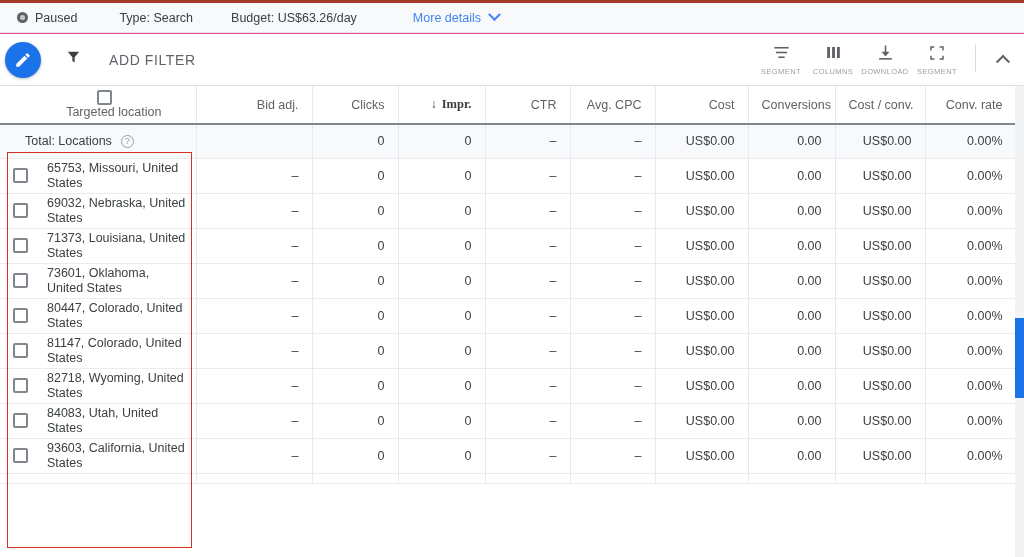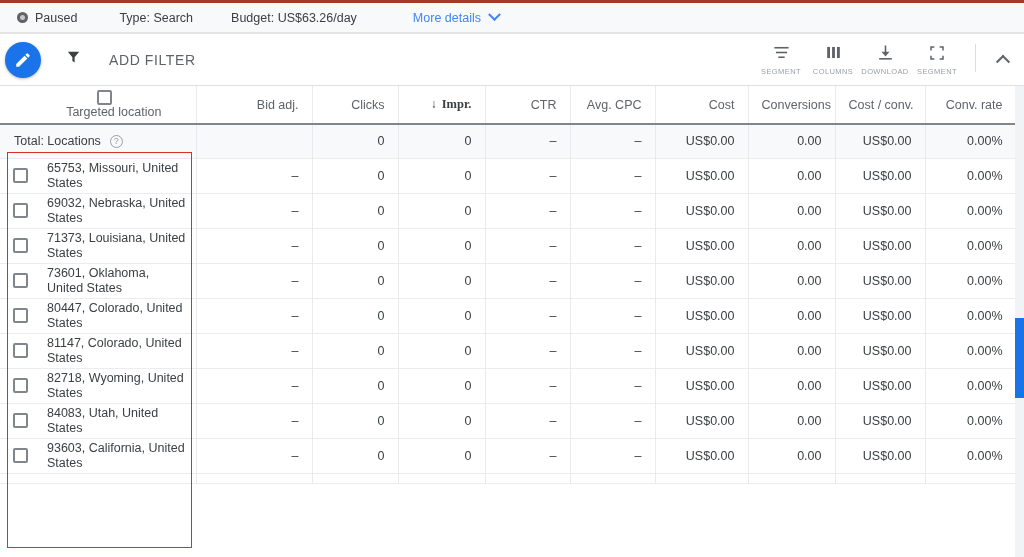--- a/index.html
+++ b/index.html
@@ -2,21 +2,21 @@
 <html><head>
 <meta charset="utf-8">
 <style>
   * { box-sizing: border-box; margin: 0; padding: 0; }
   html, body {
     width: 1024px; height: 557px;
     font-family: "Liberation Sans", sans-serif;
     background: #ffffff;
     overflow: hidden;
   }
-  #app { position: relative; width: 1024px; height: 557px; background:#e5e5e5; }
+  #app { position: relative; width: 1024px; height: 557px; background:#ec4899; }
 
   
   .top-rule {
     position:absolute; top:0; left:0; width:1024px; height:3px;
     background:#a33a2a;
   }
 
   
   .statusbar {
     position:absolute; top:3px; left:0; width:1024px; height:30px;
@@ -122,21 +122,21 @@
 
   tbody tr { border-bottom:1px solid #ebecee; }
   tbody td { height:35px; padding:0 13px; text-align:right; }
   tbody td.c-loc { text-align:left; padding:0 8px 0 13px; }
   tbody td.c-loc .inner { display:flex; align-items:center; }
   tbody td.c-loc .locname {
     margin-left:19px; line-height:15px; color:#3c4043;
   }
   tr.total-row { background:#f8f9fa; border-bottom:1px solid #ebecee; }
   tr.total-row td { height:34px; color:#3c4043; }
-  tr.total-row td.c-loc { padding-left:14px; }
+  tr.total-row td.c-loc { padding-left:25px; }
   .total-inner { display:flex; align-items:center; }
   .help-icon {
     display:inline-flex; align-items:center; justify-content:center;
     width:13px; height:13px; border:1px solid #9aa0a6; border-radius:50%;
     font-size:9px; color:#9aa0a6; margin-left:9px; line-height:1;
     cursor:pointer; flex:none;
   }
   tr.blank-row td { height:10px; border-right:1px solid #e8eaed; }
 
   

